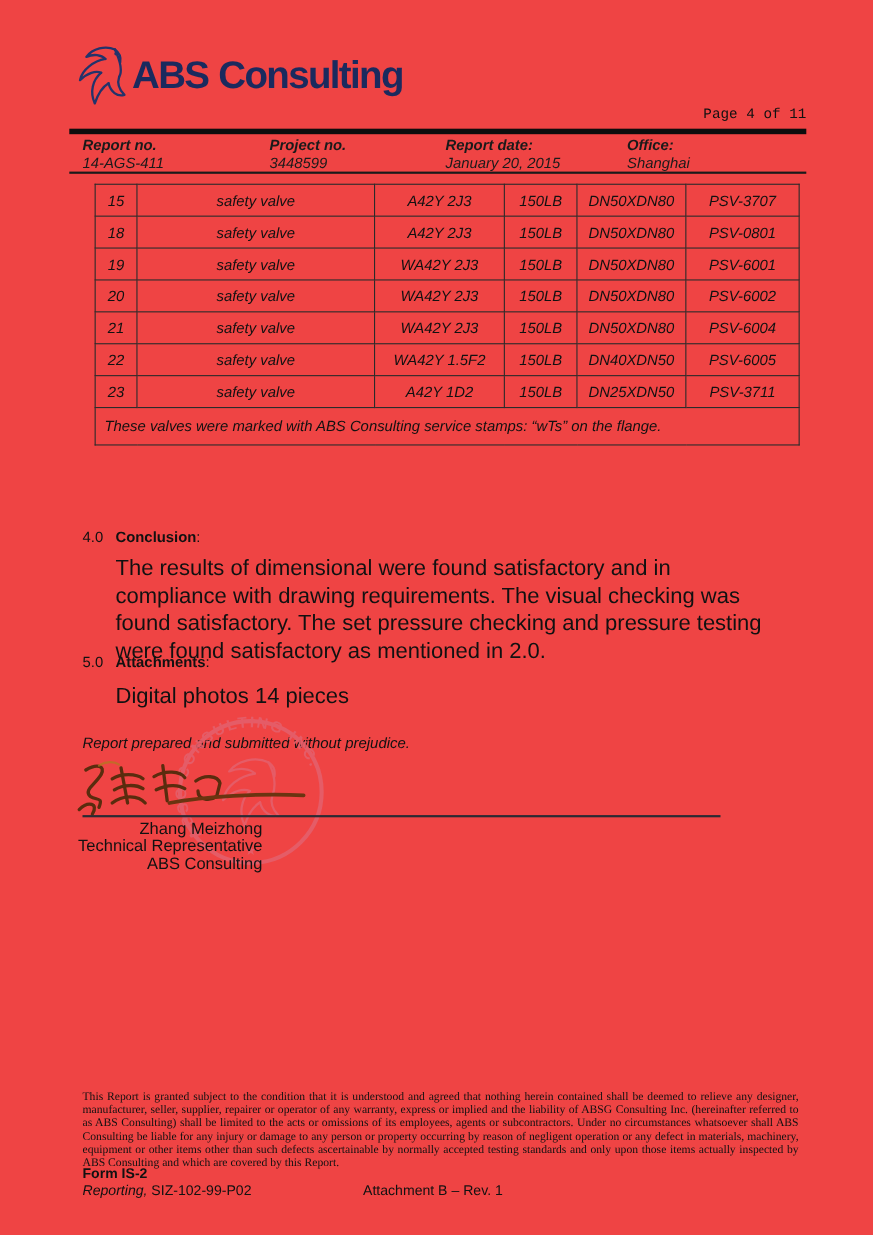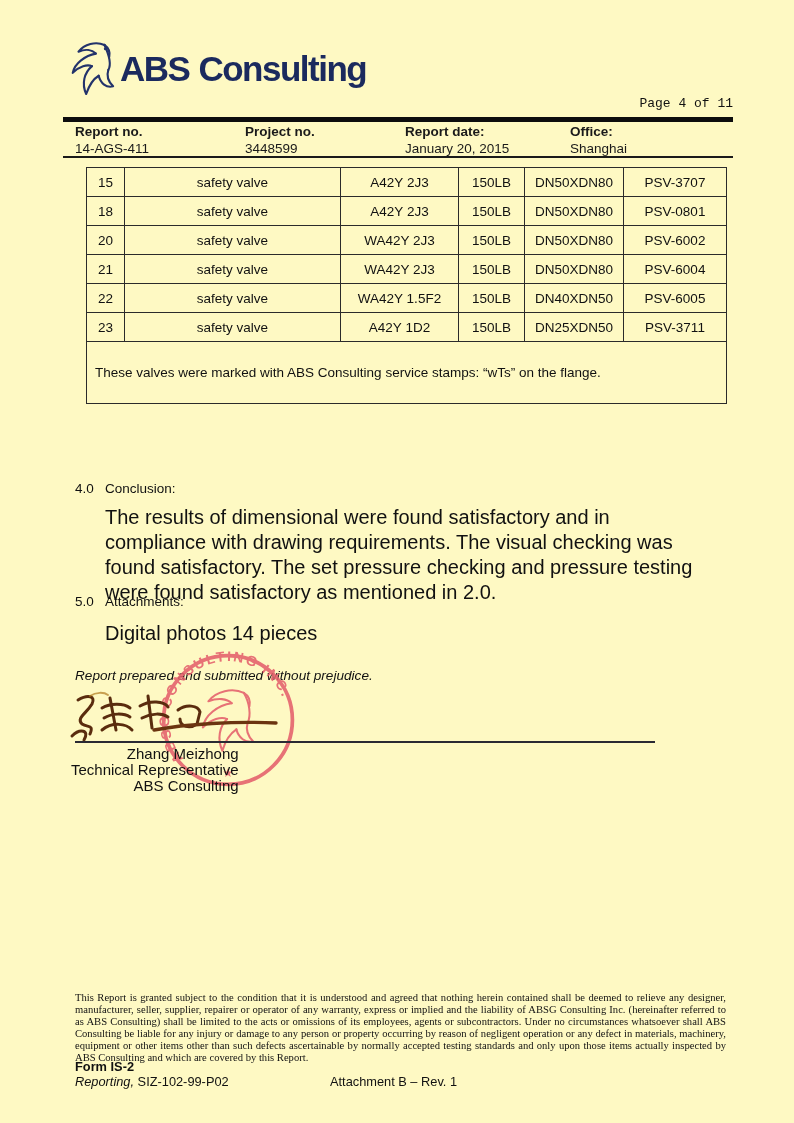--- a/index.html
+++ b/index.html
@@ -2,51 +2,51 @@
 <html><head>
 <meta charset="utf-8">
 <style>
   * { margin: 0; padding: 0; box-sizing: border-box; }
   html, body { background: #888; }
   .page {
     position: relative;
     width: 794px;
     height: 1123px;
     margin: 0 auto;
-    background: #fef9c3;
+    background: #ef4444;
     font-family: "Liberation Sans", sans-serif;
     color: #1a1a1a;
     overflow: hidden;
   }
 
   
   .logo { position: absolute; left: 66px; top: 40px; display: flex; align-items: center; }
   .logo .eagle { width: 50px; height: 58px; margin-right: 4px; }
   .logo .brand { font-size: 35px; font-weight: bold; letter-spacing: -1.5px; color: #1b2a5e; }
   .logo .brand .b2 { margin-left: 9px; }
 
   .page-indicator { position: absolute; top: 96px; left: 0; width: 733px; text-align: right; font-size: 13px; color: #111; font-family: Liberation Mono, monospace; }
 
   .rule-thick { position: absolute; left: 63px; top: 117px; width: 670px; height: 5px; background: #0d0d0d; }
   .rule-thin  { position: absolute; left: 63px; top: 156px; width: 670px; height: 2px; background: #1a1a1a; }
 
   
-  .hdr-info { position: absolute; left: 75px; top: 124px; width: 660px; display: flex; font-size: 13.5px; }
+  .hdr-info { position: absolute; left: 75px; top: 124px; width: 660px; display: flex; font-size: 13.5px; font-style: italic; }
   .hdr-col .lbl { font-weight: bold; }
   .hdr-col .val { margin-top: 2px; }
   .hc1 { width: 170px; } .hc2 { width: 160px; } .hc3 { width: 165px; } .hc4 { flex: 1; }
 
   
   .valve-table { position: absolute; left: 86px; top: 167px; width: 640px; border-collapse: collapse; table-layout: fixed; font-size: 13.5px; }
-  .valve-table td { border: 1px solid #2b2b2b; text-align: center; height: 29px; padding: 0 2px; color: #111; }
-  .valve-table td.note-cell { text-align: left; padding: 23px 8px; height: 27px; }
+  .valve-table td { border: 1px solid #2b2b2b; text-align: center; height: 29px; padding: 0 2px; color: #111; font-style: italic; }
+  .valve-table td.note-cell { text-align: left; padding: 9px 8px; height: 27px; }
 
   
   .section-heading { position: absolute; left: 75px; font-size: 13.5px; color: #111; }
-  .section-heading b { font-weight: normal; }
+  .section-heading b { font-weight: bold; }
   .sec-num { display: inline-block; width: 30px; font-weight: normal; }
   .section-body { position: absolute; left: 105px; width: 605px; font-size: 20px; line-height: 25px; color: #111; }
 
   .statement { position: absolute; left: 75px; top: 668px; font-size: 13.6px; font-style: italic; color: #111; }
 
   
   .sig-ink { position: absolute; left: 66px; top: 686px; width: 350px; height: 62px; }
   .stamp { position: absolute; left: 158px; top: 650px; width: 140px; height: 140px; opacity: 0.88; }
   .sig-line { position: absolute; left: 75px; top: 741px; width: 580px; height: 2px; background: #2a2a33; }
   .sig-block { position: absolute; left: 71px; top: 746px; font-size: 15px; line-height: 16px; color: #111; text-align: right; }
@@ -120,20 +120,28 @@
           <td>DN50XDN80</td>
           <td>PSV-3707</td>
         </tr>
       <tr>
           <td>18</td>
           <td>safety valve</td>
           <td>A42Y 2J3</td>
           <td>150LB</td>
           <td>DN50XDN80</td>
           <td>PSV-0801</td>
+        </tr>
+      <tr>
+          <td>19</td>
+          <td>safety valve</td>
+          <td>WA42Y 2J3</td>
+          <td>150LB</td>
+          <td>DN50XDN80</td>
+          <td>PSV-6001</td>
         </tr>
       <tr>
           <td>20</td>
           <td>safety valve</td>
           <td>WA42Y 2J3</td>
           <td>150LB</td>
           <td>DN50XDN80</td>
           <td>PSV-6002</td>
         </tr>
       <tr>

